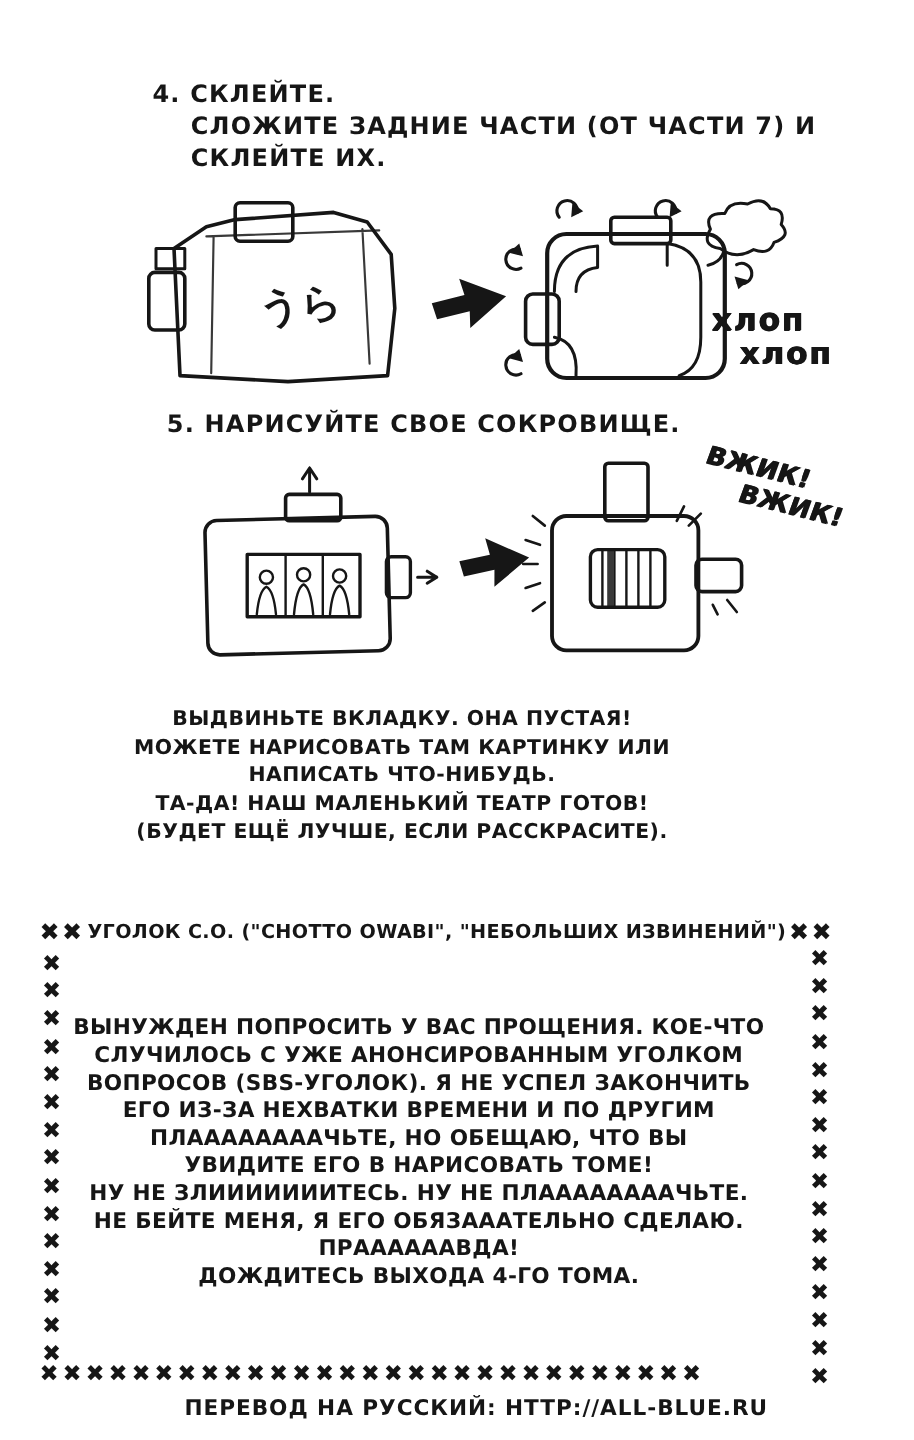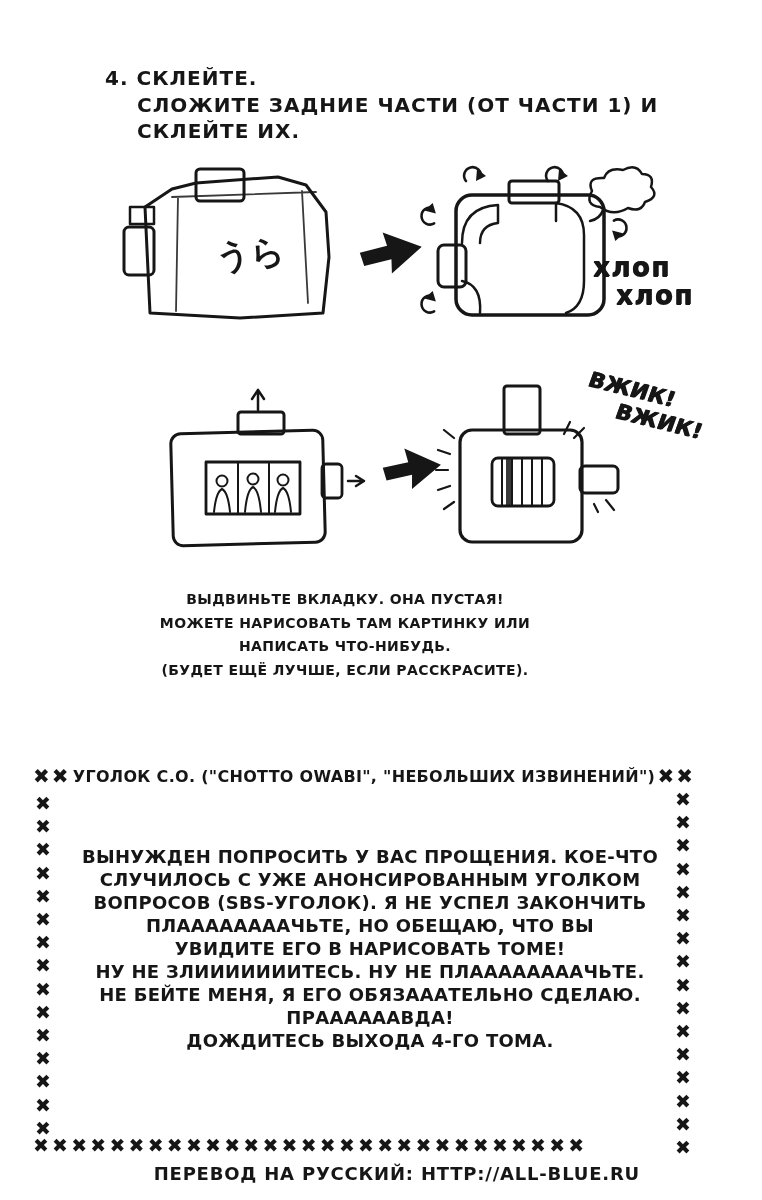--- a/index.html
+++ b/index.html
@@ -1,26 +1,26 @@
 <!DOCTYPE html>
 <html><head>
 <meta charset="utf-8">
 <style>
   html,body{margin:0;padding:0;background:#888;}
   .page{position:relative;width:762px;height:1200px;background:#ffffff;margin:0 auto;
         font-family:"DejaVu Sans",sans-serif;color:#161616;overflow:hidden;}
   .t{position:absolute;font-weight:bold;white-space:nowrap;letter-spacing:1px;}
-  .step{font-size:20px;}
+  .step{font-size:20px;margin-left:22px;}
   .sfx{font-size:26px;letter-spacing:1.5px;text-shadow:0.8px 0 0 currentColor,0 0.5px 0 currentColor;}
   .vzhik{font-size:21px;letter-spacing:0.5px;
          text-shadow:1px 0 0 currentColor,0 0.7px 0 currentColor;
          transform:rotate(14deg) skewX(-6deg);transform-origin:left bottom;}
-  .note{position:absolute;left:110px;top:588px;width:470px;text-align:center;
-        font-weight:bold;font-size:14px;line-height:23.5px;letter-spacing:0.4px;}
-  .apology{position:absolute;left:74px;top:845px;width:592px;text-align:center;
+  .note{position:absolute;left:100px;top:588px;width:470px;text-align:center;
+        font-weight:bold;font-size:17px;line-height:23.5px;letter-spacing:0.4px;}
+  .apology{position:absolute;left:53px;top:845px;width:592px;text-align:center;
         font-weight:bold;font-size:18px;line-height:23px;letter-spacing:0.3px;}
   .owabi-title-row{position:absolute;left:33px;top:764px;width:662px;display:flex;
         align-items:center;justify-content:space-between;font-weight:bold;}
   .xpair{font-size:20px;letter-spacing:2px;white-space:nowrap;}
   .owabi-title{font-size:16px;letter-spacing:0.3px;white-space:nowrap;}
   .xcol{position:absolute;width:24px;font-size:19px;line-height:23.2px;text-align:center;
         font-weight:bold;word-break:break-all;}
   .xrow{position:absolute;left:33px;top:1134px;width:664px;font-size:19px;font-weight:bold;
         letter-spacing:3.2px;white-space:nowrap;overflow:hidden;}
   .footer{position:absolute;left:60px;top:1163px;width:580px;text-align:right;
@@ -42,21 +42,21 @@
         <circle cx="3.8" cy="3.8" r="0.8" fill="#4a4a4a"></circle>
       </pattern>
       <g id="curl">
         <path class="ink" stroke-width="2.6" d="M2,14 A8.5,8.5 0 1 1 17,10"></path>
         <polygon points="13,2 22,9 12,14" fill="#161616"></polygon>
       </g>
     </defs>
   </svg>
 
   <div class="t step" style="left:105px;top:66px;">4. СКЛЕЙТЕ.</div>
-  <div class="t step" style="left:137px;top:93px;">СЛОЖИТЕ ЗАДНИЕ ЧАСТИ (ОТ ЧАСТИ 1) И</div>
+  <div class="t step" style="left:137px;top:93px;">СЛОЖИТЕ ЗАДНИЕ ЧАСТИ (ОТ ЧАСТИ 7) И</div>
   <div class="t step" style="left:137px;top:119px;">СКЛЕЙТЕ ИХ.</div>
 
   <svg style="left:120px;top:165px;" width="580" height="165" viewBox="0 0 580 165">
     <g>
       <rect x="76" y="4" width="48" height="32" rx="4" fill="#fff" class="ink" stroke-width="3"></rect>
       <rect x="4" y="62" width="30" height="48" rx="5" fill="#fff" class="ink" stroke-width="3"></rect>
       <rect x="10" y="42" width="24" height="17" fill="#fff" class="ink" stroke-width="2.5"></rect>
       <path d="M25,42 L52,24 L76,18 L158,12 L186,20 L206,47 L209,92 L203,148 L120,153 L30,148 Z" fill="url(#halftone)" class="ink" stroke-width="3"></path>
       <path class="ink" stroke-width="1.8" opacity="0.85" d="M58,32 L56,146 M182,26 L188,138 M52,32 L196,27"></path>
       <text class="jp" x="96" y="102" transform="rotate(-5 115 95)">うら</text>
@@ -76,20 +76,21 @@
       <use href="#curl" transform="translate(300,58) rotate(-80)"></use>
       <use href="#curl" transform="translate(508,56) rotate(100)"></use>
       <use href="#curl" transform="translate(300,146) rotate(-80)"></use>
       <path d="M480,42 q-16,-2 -8,-16 q-6,-14 12,-13 q4,-11 19,-8 q13,-7 19,4 q13,0 9,13 q9,10 -6,15 q-4,11 -17,6 q-15,9 -28,-1 z" fill="#fff" class="ink" stroke-width="2.5"></path>
       <path class="ink" stroke-width="2.5" d="M470,56 q10,-2 13,-11"></path>
     </g>
   </svg>
   <div class="t sfx" style="left:593px;top:252px;">хлоп</div>
   <div class="t sfx" style="left:616px;top:280px;">хлоп</div>
 
+  <div class="t step" style="left:117px;top:341px;">5. НАРИСУЙТЕ СВОЕ СОКРОВИЩЕ.</div>
   <div class="t vzhik" style="left:585px;top:366px;">ВЖИК!</div>
   <div class="t vzhik" style="left:612px;top:398px;">ВЖИК!</div>
 
   <svg style="left:160px;top:378px;" width="480" height="175" viewBox="0 0 480 175">
     <g>
       <path class="ink" stroke-width="2.5" d="M98,32 V12 M98,12 l-6,9 M98,12 l6,9"></path>
       <rect x="78" y="34" width="46" height="22" rx="3" fill="#fff" class="ink" stroke-width="3"></rect>
       <rect x="12" y="54" width="152" height="112" rx="10" fill="#fff" class="ink" stroke-width="3" transform="rotate(-1.5 88 110)"></rect>
       <rect x="46" y="84" width="94" height="52" fill="#fff" class="ink" stroke-width="2.8"></rect>
       <path class="ink" stroke-width="2" d="M78,84 V136 M109,84 V136"></path>
@@ -119,36 +120,38 @@
         <path d="M404,56 L410,44 M414,60 L424,50"></path>
         <path d="M446,122 L454,132 M434,126 L438,134"></path>
       </g>
     </g>
   </svg>
 
   <div class="note">
     <div>ВЫДВИНЬТЕ ВКЛАДКУ. ОНА ПУСТАЯ!</div>
     <div>МОЖЕТЕ НАРИСОВАТЬ ТАМ КАРТИНКУ ИЛИ</div>
     <div>НАПИСАТЬ ЧТО-НИБУДЬ.</div>
+    <div>ТА-ДА! НАШ МАЛЕНЬКИЙ ТЕАТР ГОТОВ!</div>
     <div>(БУДЕТ ЕЩЁ ЛУЧШЕ, ЕСЛИ РАССКРАСИТЕ).</div>
   </div>
 
   <div class="owabi-title-row">
     <span class="xpair">✖✖</span>
     <span class="owabi-title">УГОЛОК С.О. ("CHOTTO OWABI", "НЕБОЛЬШИХ ИЗВИНЕНИЙ")</span>
     <span class="xpair">✖✖</span>
   </div>
   <div class="xcol" style="left:31px;top:792px;">✖✖✖✖✖✖✖✖✖✖✖✖✖✖✖</div>
   <div class="xcol" style="left:671px;top:788px;">✖✖✖✖✖✖✖✖✖✖✖✖✖✖✖✖</div>
   <div class="xrow">✖✖✖✖✖✖✖✖✖✖✖✖✖✖✖✖✖✖✖✖✖✖✖✖✖✖✖✖✖</div>
 
   <div class="apology">
     <div>ВЫНУЖДЕН ПОПРОСИТЬ У ВАС ПРОЩЕНИЯ. КОЕ-ЧТО</div>
     <div>СЛУЧИЛОСЬ С УЖЕ АНОНСИРОВАННЫМ УГОЛКОМ</div>
     <div>ВОПРОСОВ (SBS-УГОЛОК). Я НЕ УСПЕЛ ЗАКОНЧИТЬ</div>
+    <div>ЕГО ИЗ-ЗА НЕХВАТКИ ВРЕМЕНИ И ПО ДРУГИМ</div>
     <div>ПЛААААААААЧЬТЕ, НО ОБЕЩАЮ, ЧТО ВЫ</div>
     <div>УВИДИТЕ ЕГО В НАРИСОВАТЬ ТОМЕ!</div>
     <div>НУ НЕ ЗЛИИИИИИИТЕСЬ. НУ НЕ ПЛААААААААЧЬТЕ.</div>
     <div>НЕ БЕЙТЕ МЕНЯ, Я ЕГО ОБЯЗАААТЕЛЬНО СДЕЛАЮ.</div>
     <div>ПРААААААВДА!</div>
     <div>ДОЖДИТЕСЬ ВЫХОДА 4-ГО ТОМА.</div>
   </div>
 
   <div class="footer">ПЕРЕВОД НА РУССКИЙ: HTTP://ALL-BLUE.RU</div>
 

